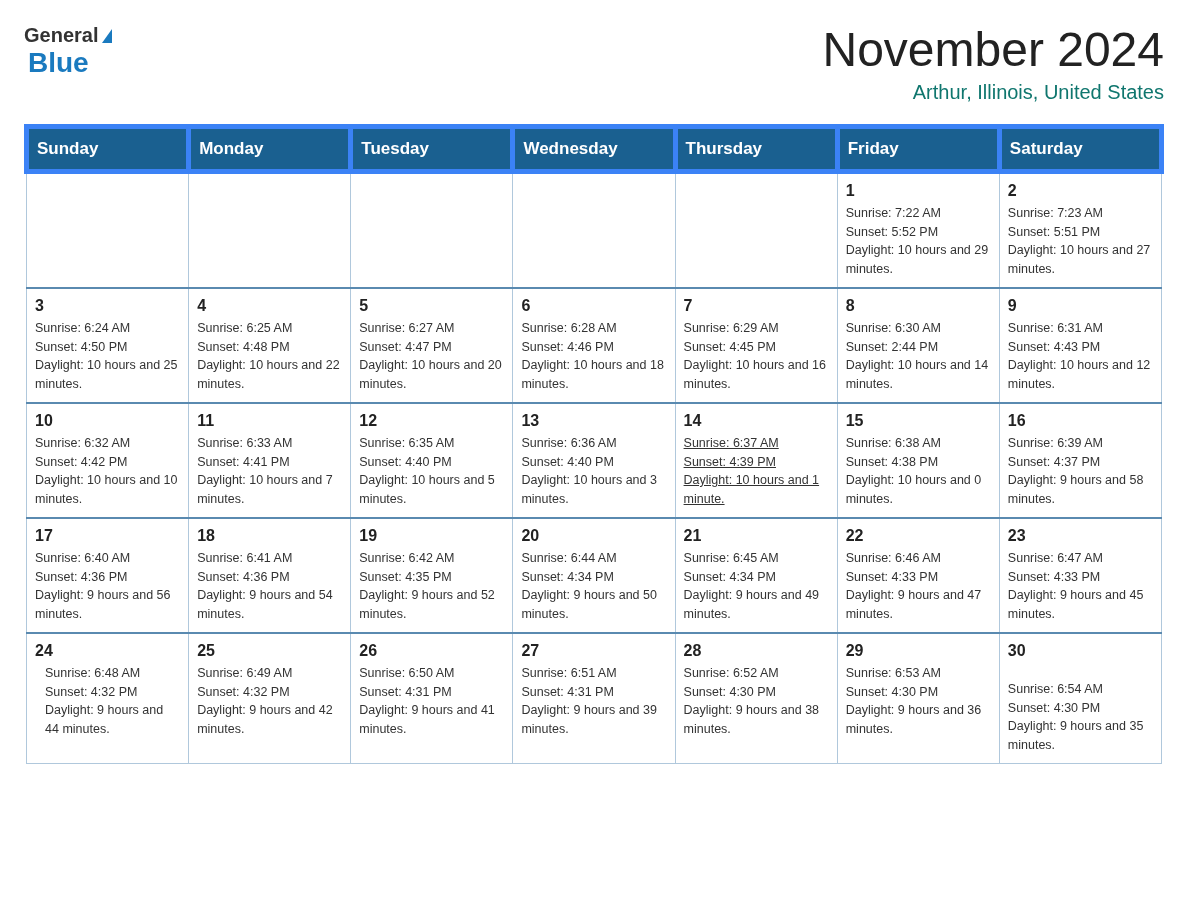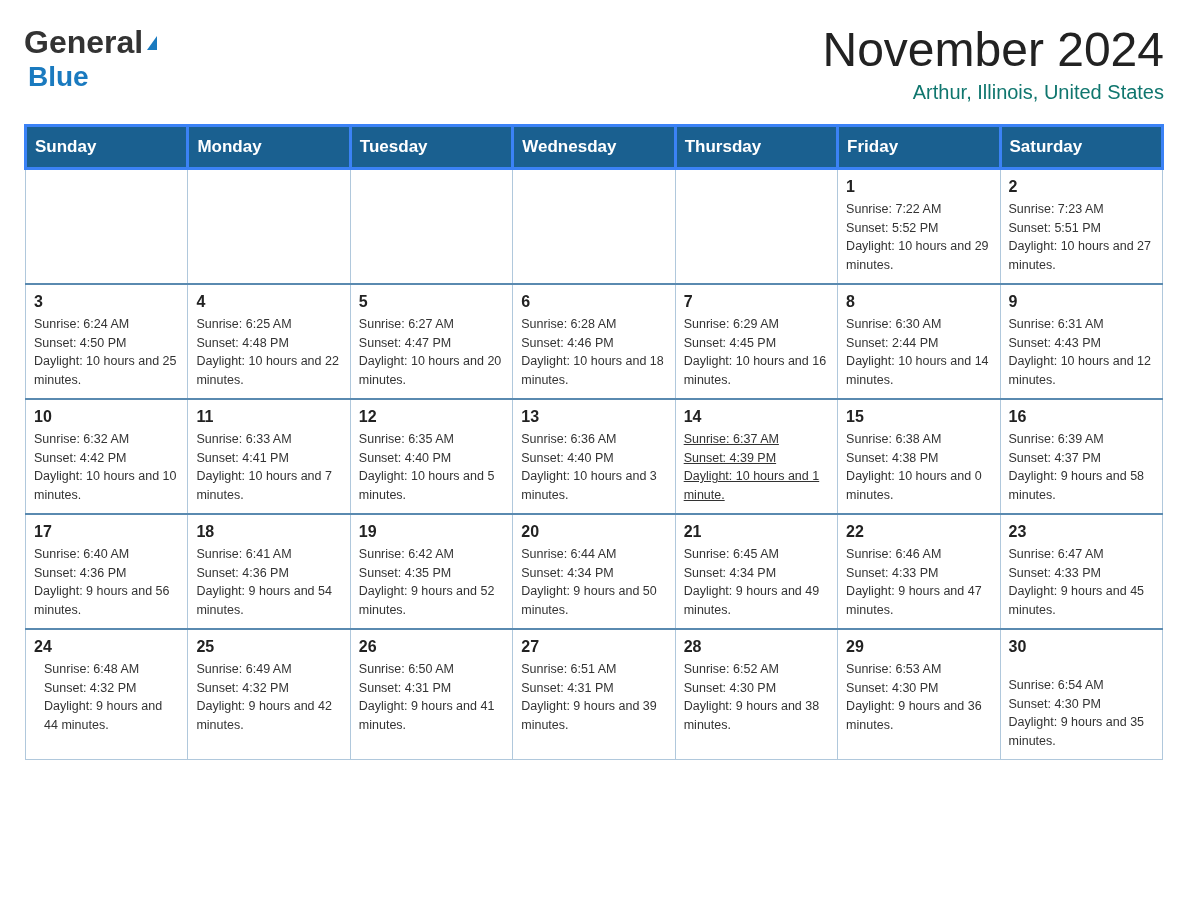--- a/index.html
+++ b/index.html
@@ -15,21 +15,21 @@
       justify-content: space-between;
       align-items: flex-start;
       margin-bottom: 20px;
     }
     .logo {
       display: flex;
       flex-direction: column;
       align-items: flex-start;
     }
     .logo-text {
-      font-size: 32px;
+      font-size: 20px;
       font-weight: bold;
       color: #333;
     }
     .logo-triangle {
       display: inline-block;
       width: 0;
       height: 0;
       border-left: 10px solid transparent;
       border-bottom: 14px solid #1a7abf;
       margin-left: 2px;
@@ -55,21 +55,21 @@
       border-collapse: collapse;
       border: 1.5px solid #5a8ab0;
     }
     .calendar th {
       background-color: #1a6090;
       color: #fff;
       font-size: 17px;
       font-weight: bold;
       padding: 10px 8px;
       text-align: left;
-      border: 3px solid #3b82f6;
+      border: 5px solid #3b82f6;
     }
     .calendar td {
       vertical-align: top;
       padding: 8px;
       border: 1px solid #b0c8dc;
       width: 14.28%;
       min-height: 100px;
       font-size: 13px;
       color: #333;
       background: #fff;

